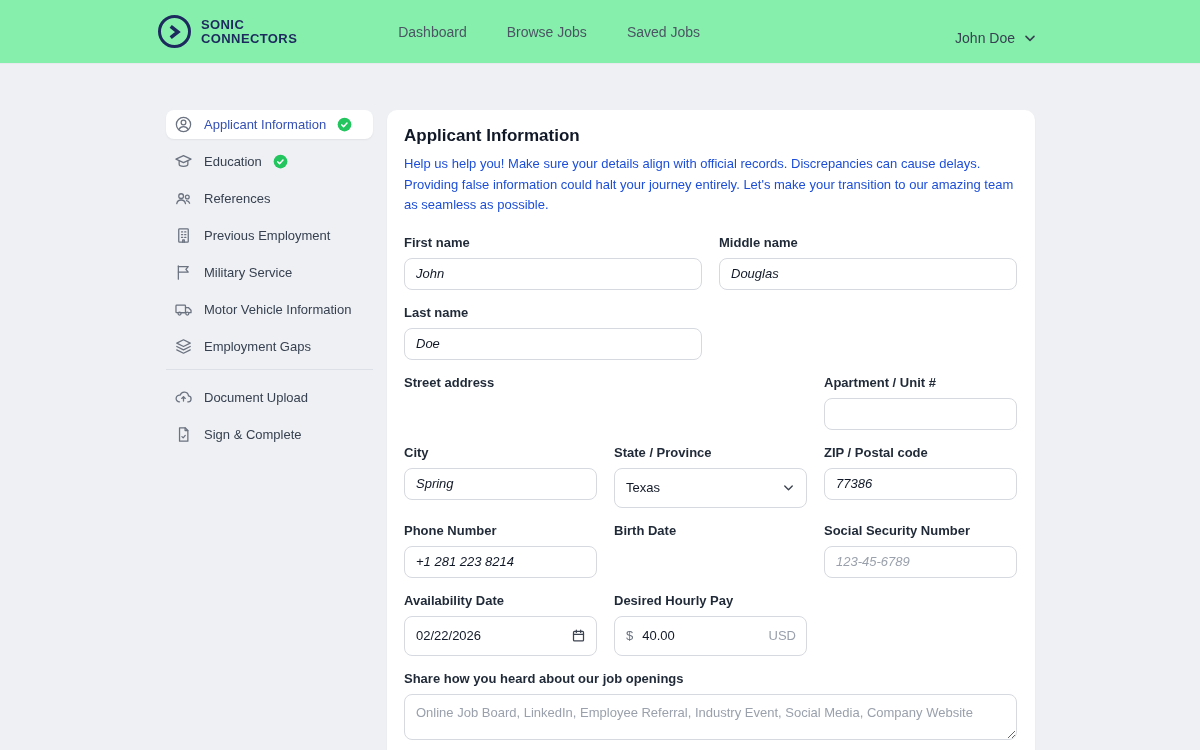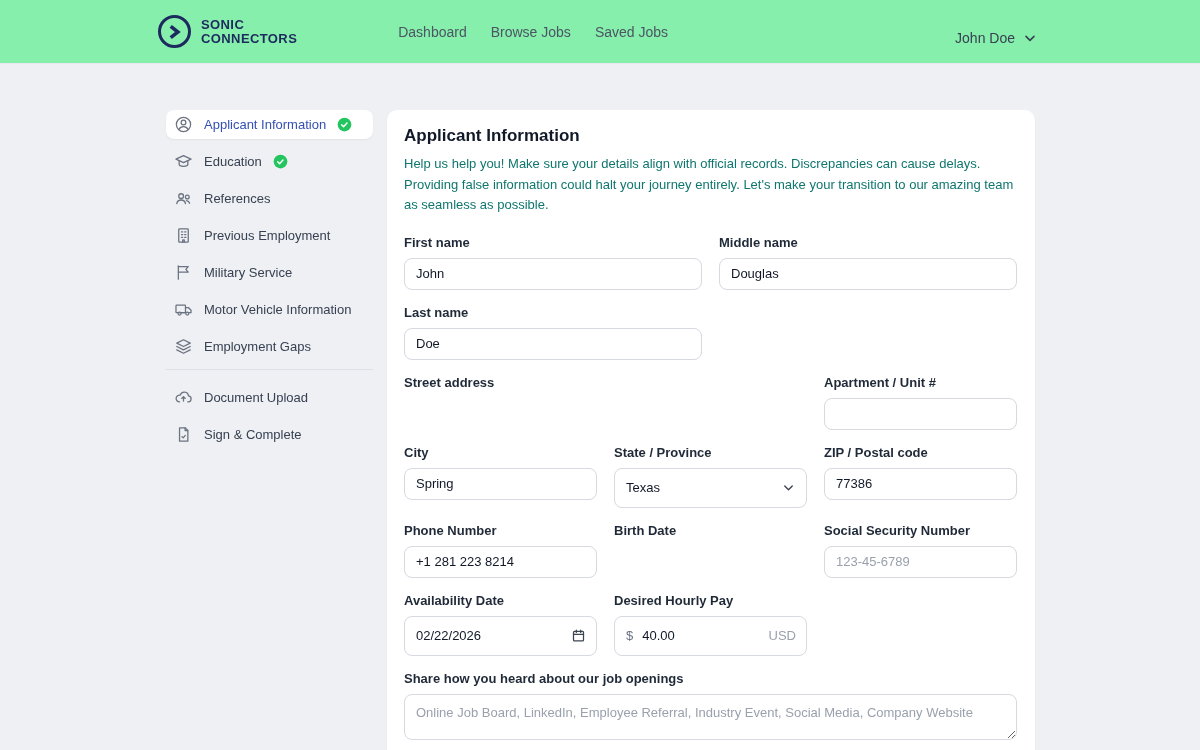--- a/index.html
+++ b/index.html
@@ -24,21 +24,21 @@
     width: 33px; height: 33px;
     border: 3px solid #1d2a5e;
     border-radius: 50%;
     display: flex; align-items: center; justify-content: center;
     flex-shrink: 0;
   }
   .brand-text {
     font-size: 13px; line-height: 14px; font-weight: 800;
     color: #1d2a5e; letter-spacing: 0.4px;
   }
-  .nav-links { display: flex; gap: 24px; margin-left: 101px; }
+  .nav-links { display: flex; gap: 40px; margin-left: 101px; }
   .nav-link { font-size: 14px; color: #4b5563; font-weight: 500; cursor: pointer; text-decoration: none; }
   .nav-user { margin-left: auto; display: flex; align-items: center; gap: 7px; cursor: pointer; margin-top: 12px; }
   .nav-user-name { font-size: 14px; color: #374151; font-weight: 500; }
 
   
   .content {
     display: flex;
     align-items: flex-start;
     gap: 14px;
     padding: 46px 165px 0 166px;
@@ -64,37 +64,38 @@
 
   
   .main-card {
     flex: 1;
     background: #ffffff;
     border-radius: 10px;
     box-shadow: 0 1px 2px rgba(16,24,40,.05);
     padding: 16px 18px 30px 17px;
   }
   .main-title { font-size: 17px; font-weight: 700; color: #111827; margin-bottom: 8px; }
-  .main-desc { font-size: 13px; color: #0f766e; line-height: 1.58; margin-bottom: 19px; }
+  .main-desc { font-size: 13px; color: #1d4ed8; line-height: 1.58; margin-bottom: 19px; }
 
   .grid2 { display: grid; grid-template-columns: 1fr 1fr; column-gap: 17px; margin-bottom: 15px; }
   .grid3 { display: grid; grid-template-columns: repeat(3, 1fr); column-gap: 17px; margin-bottom: 15px; }
   .span2 { grid-column: span 2; }
 
   .f-label { display: block; font-size: 13px; font-weight: 600; color: #1f2937; margin-bottom: 8px; }
   .f-input {
     width: 100%; height: 32px;
     border: 1px solid #d6d9df;
     border-radius: 8px;
     padding: 0 11px;
     font-size: 13px;
     color: #111827;
     font-family: "Liberation Sans", "DejaVu Sans", sans-serif;
     background: #fff;
     outline: none;
+    font-style: italic;
   }
   .f-input::placeholder { color: #9aa1ac; }
   .input-wrap {
     width: 100%; height: 40px;
     border: 1px solid #d6d9df;
     border-radius: 8px;
     padding: 0 10px 0 11px;
     display: flex; align-items: center;
     font-size: 13px; color: #111827;
     background: #fff;

